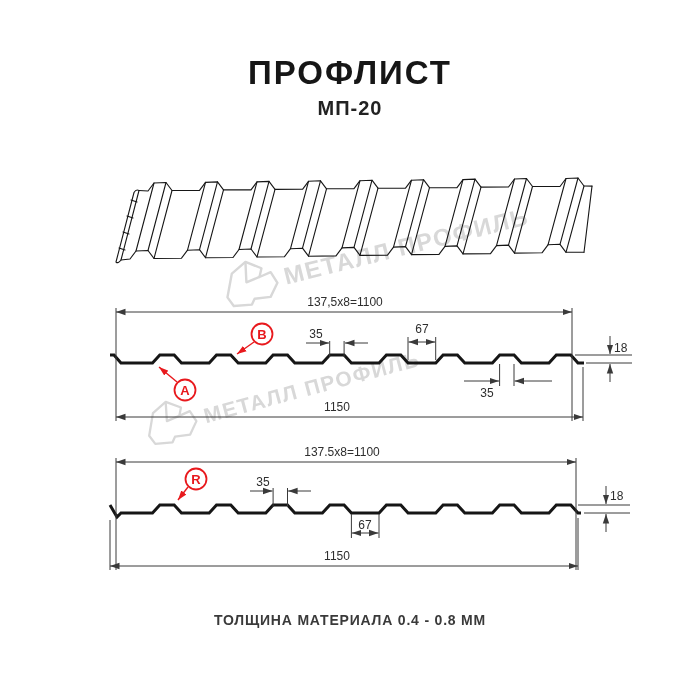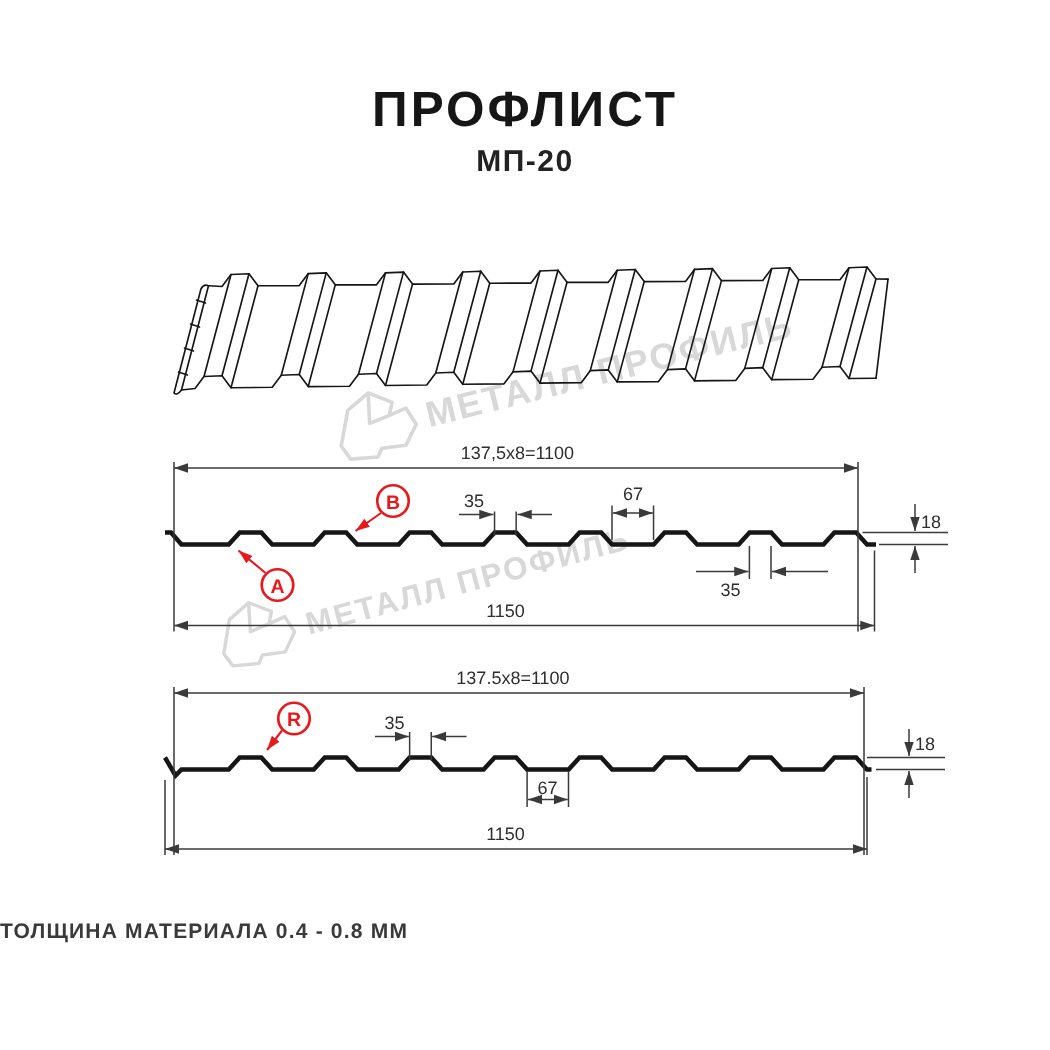--- a/index.html
+++ b/index.html
@@ -2,21 +2,21 @@
 <html><head>
 <meta charset="utf-8">
 <style>
   html,body{margin:0;padding:0;background:#fff;}
   .stage{position:relative;width:700px;height:700px;background:#ffffff;overflow:hidden;
          font-family:"Liberation Sans",sans-serif;}
   .title{position:absolute;top:54px;left:0;width:700px;text-align:center;
          font-size:33px;font-weight:bold;letter-spacing:2px;color:#161616;}
   .subtitle{position:absolute;top:97px;left:0;width:700px;text-align:center;
          font-size:20px;font-weight:bold;letter-spacing:1px;color:#222;}
-  .footer{position:absolute;top:612px;left:0;width:700px;
+  .footer{position:absolute;top:612px;left:0;width:700px;text-align:center;
          font-size:14px;font-weight:bold;letter-spacing:0.8px;color:#3a3a3a;}
   svg{position:absolute;left:0;top:0;}
   .ln{stroke:#161616;stroke-width:1.1;fill:none;stroke-linejoin:round;stroke-linecap:round;}
   .prof{stroke:#161616;stroke-width:3;fill:none;stroke-linejoin:miter;}
   .dim{stroke:#3a3a3a;stroke-width:1;fill:none;}
   .dimtxt{font-family:"Liberation Sans",sans-serif;font-size:12px;fill:#2e2e2e;}
   .red{stroke:#e8191d;fill:none;}
   .redtxt{font-family:"Liberation Sans",sans-serif;font-size:13px;font-weight:bold;fill:#e8191d;}
   .wm{fill:#d8d8d8;font-family:"Liberation Sans",sans-serif;font-weight:bold;letter-spacing:1.5px;}
   .wmlogo{stroke:#d8d8d8;stroke-width:2.4;fill:none;stroke-linejoin:round;}

